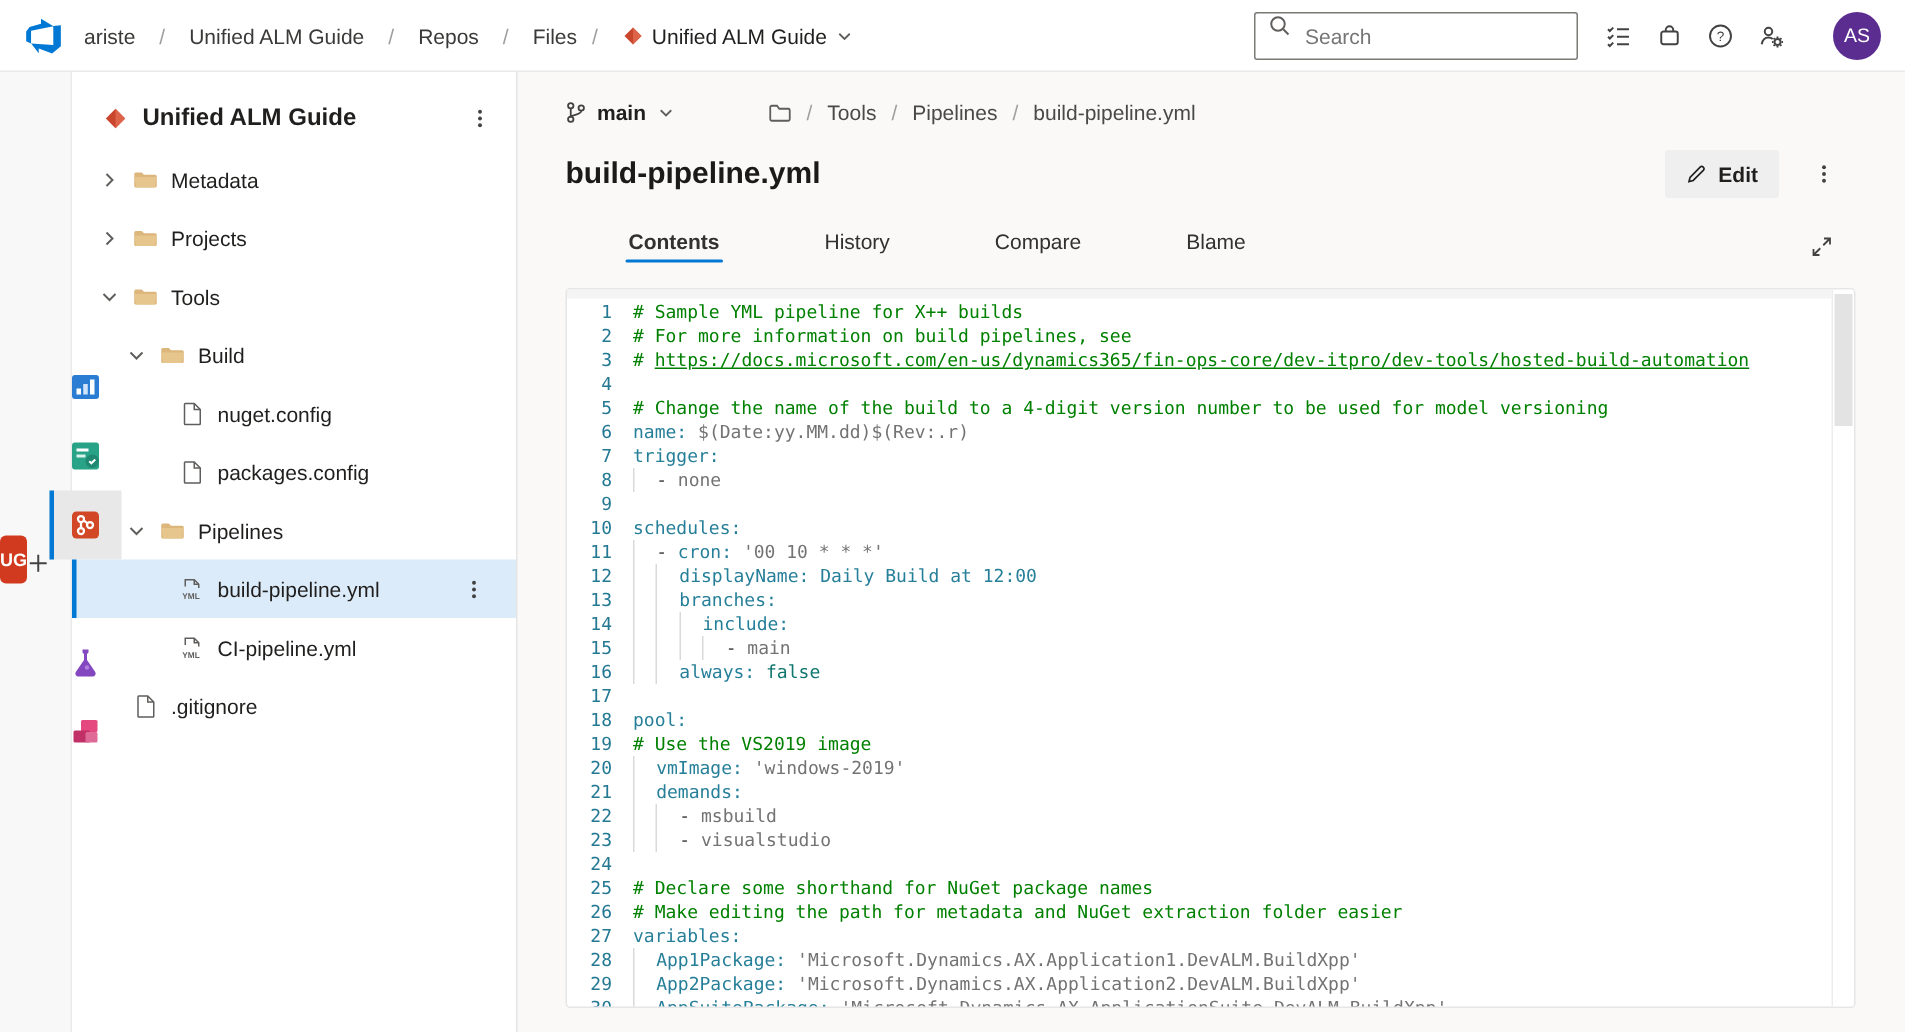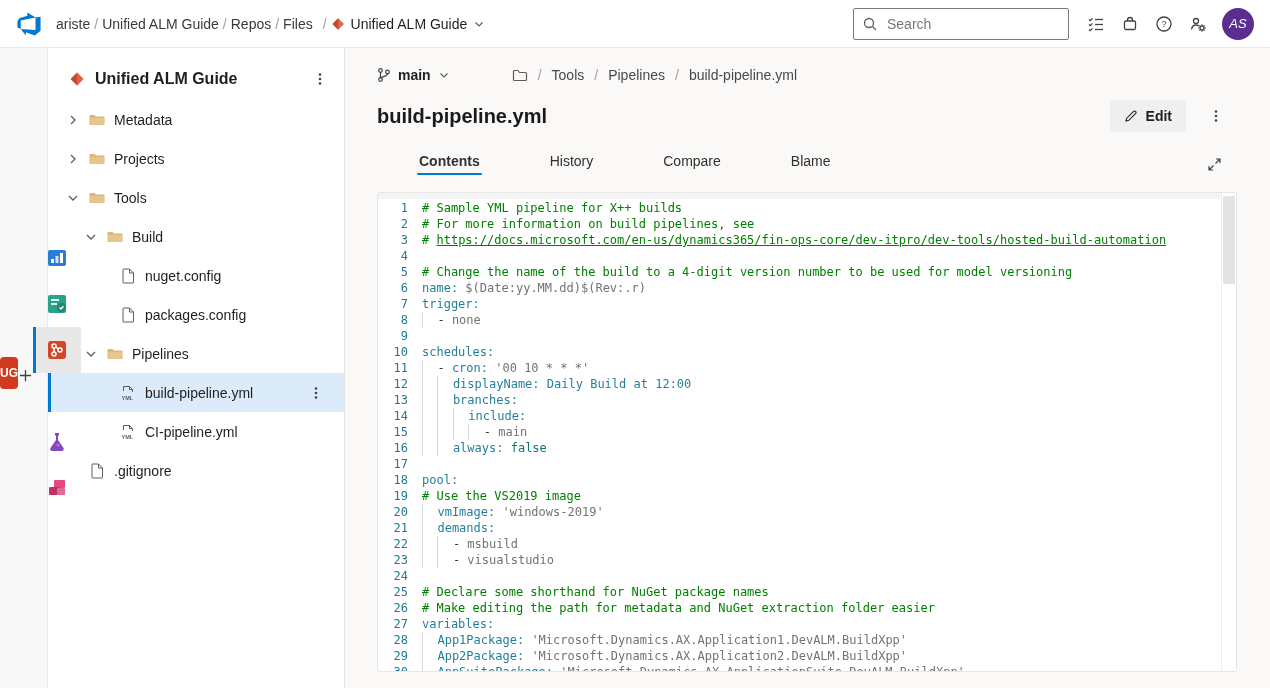--- a/index.html
+++ b/index.html
@@ -6,30 +6,30 @@
   body{
     width:1270px;height:688px;overflow:hidden;
     font-family:"Liberation Sans","DejaVu Sans",sans-serif;
     color:#201f1e;background:#faf9f8;font-size:14px;
     -webkit-font-smoothing:antialiased;
   }
   svg{display:block;}
   
   .topbar{height:47px;background:#fff;border-bottom:1px solid #eaeaea;display:flex;align-items:center;padding:0 16px;}
   .logo{margin-right:14px;display:flex;align-items:center;cursor:pointer;}
-  .crumbs{display:flex;align-items:center;gap:4px;font-size:14px;color:#3b3a39;}
+  .crumbs{display:flex;align-items:center;gap:16px;font-size:14px;color:#3b3a39;}
   .crumbs .crumb{cursor:pointer;}
   .crumbs .sep{color:#a19f9d;}
   .repo-select{display:flex;align-items:center;gap:6px;cursor:pointer;color:#201f1e;}
-  .searchbox{margin-left:auto;width:198px;height:30px;border:1px solid #7a7974;border-radius:2px;background:#fff;display:flex;align-items:center;padding:0 8px;gap:7px;}
+  .searchbox{margin-left:auto;width:198px;height:30px;border:1px solid #7a7974;border-radius:2px;background:#fff;display:flex;padding:0 8px;gap:7px;}
   .searchbox input{border:none;outline:none;background:transparent;font-size:14px;color:#201f1e;width:100%;font-family:inherit;}
   .searchbox input::placeholder{color:#767676;}
   .tb-icon{width:34px;height:34px;display:flex;align-items:center;justify-content:center;cursor:pointer;border-radius:2px;}
   .tb-icons{display:flex;align-items:center;margin-left:10px;}
-  .avatar{width:32px;height:32px;border-radius:50%;background:#5c2d91;color:#fff;font-size:13px;display:flex;align-items:center;justify-content:center;margin-left:7px;cursor:pointer;font-style:italic;}
+  .avatar{width:32px;height:32px;border-radius:50%;background:#5c2d91;color:#fff;font-size:13px;display:flex;align-items:center;justify-content:center;margin-left:24px;cursor:pointer;}
   
   .shell{display:flex;height:640px;}
   
   .rail{width:48px;background:#f8f8f8;border-right:1px solid #eaeaea;display:flex;flex-direction:row;align-items:center;padding-top:9px;box-sizing:border-box;}
   .proj-tile{width:32px;height:32px;border-radius:4px;background:#d13a1e;color:#fff;font-weight:bold;font-size:12px;display:flex;align-items:center;justify-content:center;cursor:pointer;}
   .rail-plus{width:48px;height:42px;display:flex;align-items:center;justify-content:center;cursor:pointer;margin-top:6px;}
   .rail-div{width:26px;border-top:1px solid #d6d6d6;margin:2px 0 6px 0;}
   .rail-item{width:48px;height:46px;display:flex;align-items:center;justify-content:center;cursor:pointer;position:relative;}
   .rail-item.sel{background:#e8e8e8;}
   .rail-item.sel::before{content:"";position:absolute;left:0;top:0;bottom:0;width:3px;background:#0078d4;}

